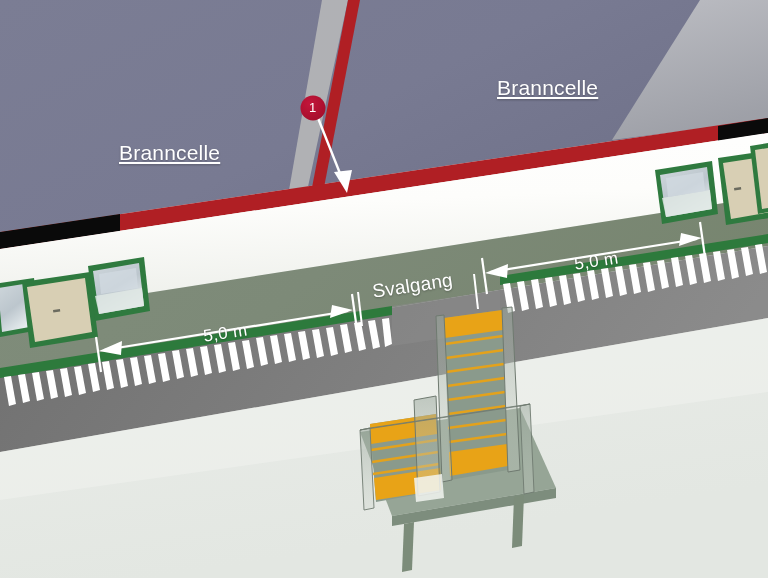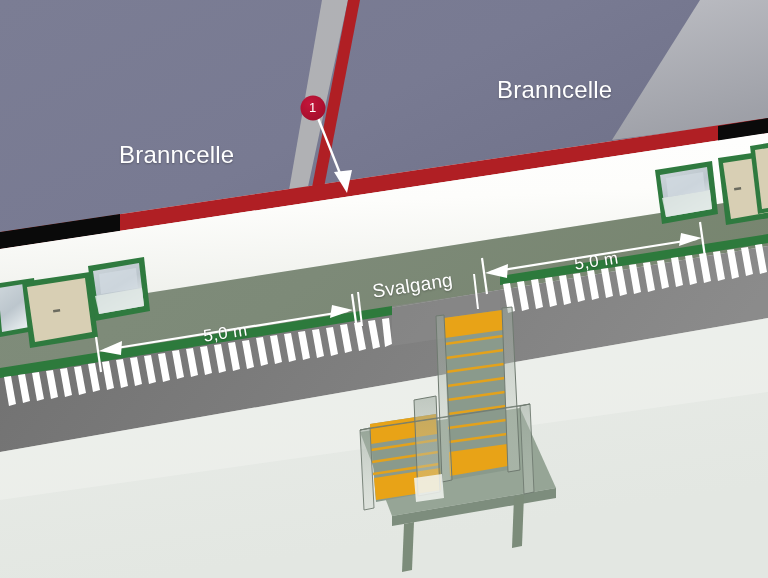--- a/index.html
+++ b/index.html
@@ -4,21 +4,21 @@
 <title>Svalgang brannsikkerhet</title>
 <style>
   html,body{margin:0;padding:0;background:#fff;}
   body{font-family:"Liberation Sans",sans-serif;}
   #stage{position:relative;width:768px;height:578px;overflow:hidden;background:#eef0ee;}
   #stage svg{position:absolute;top:0;left:0;}
   .lbl{
     position:absolute;color:#ffffff;font-family:"Liberation Sans",sans-serif;
     white-space:nowrap;pointer-events:none;text-shadow:0 1px 2px rgba(0,0,0,.28);
   }
-  .lbl-branncelle{font-size:24px;letter-spacing:.2px;}
+  .lbl-branncelle{font-size:21px;letter-spacing:.2px;text-decoration:underline;}
   .lbl-dim{font-size:17px;letter-spacing:.4px;}
   .lbl-svalgang{font-size:19px;letter-spacing:.2px;}
   .callout-num{
     position:absolute;color:#fff;font-size:13px;font-weight:400;
     font-family:"Liberation Sans",sans-serif;pointer-events:none;
   }
 </style>
 </head>
 <body>
 

